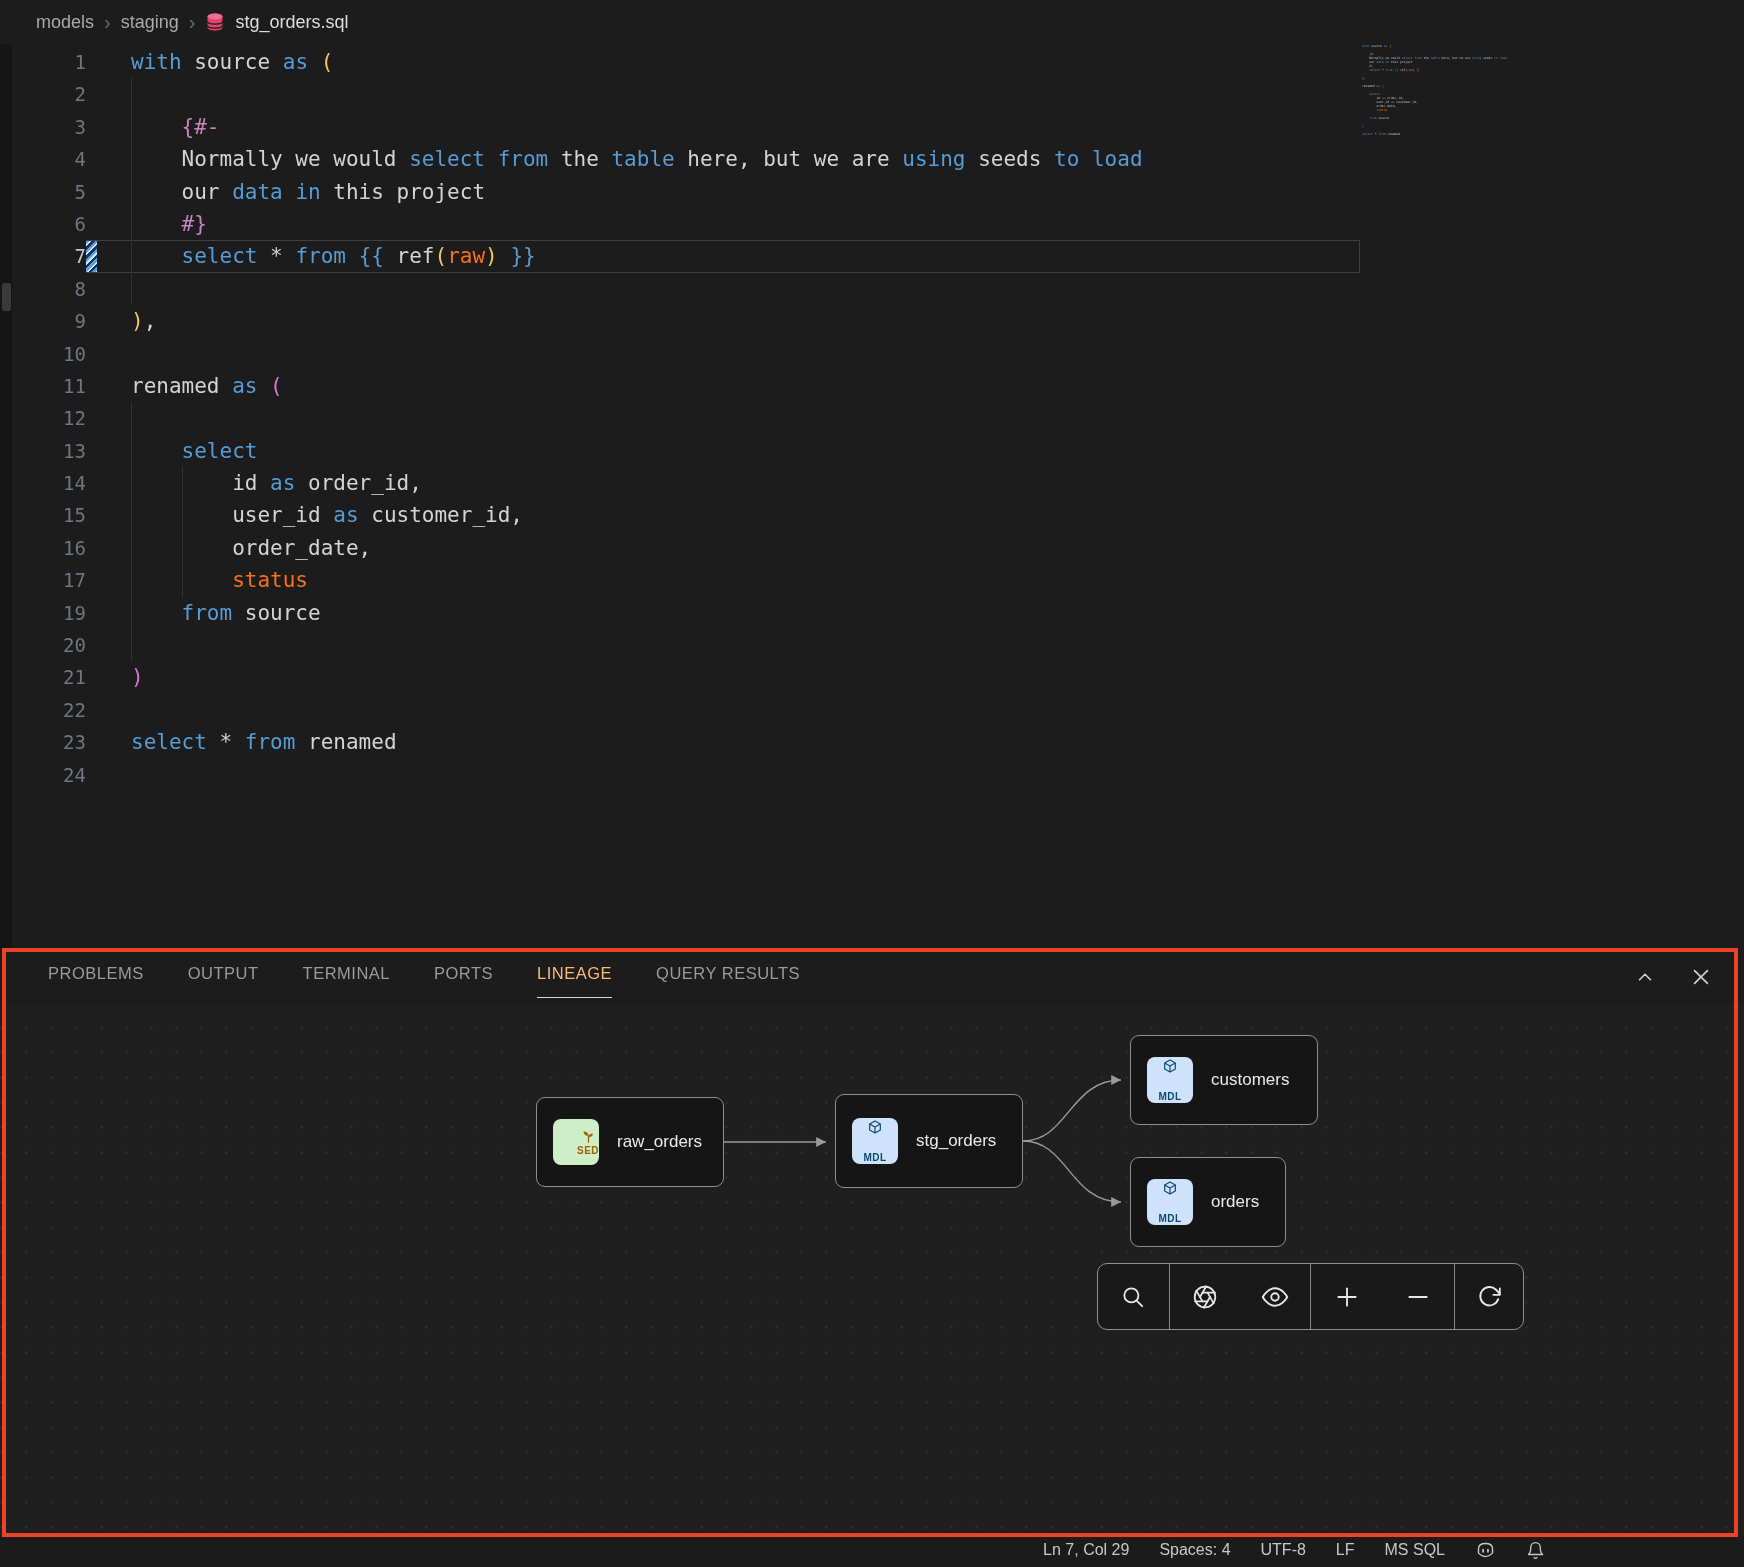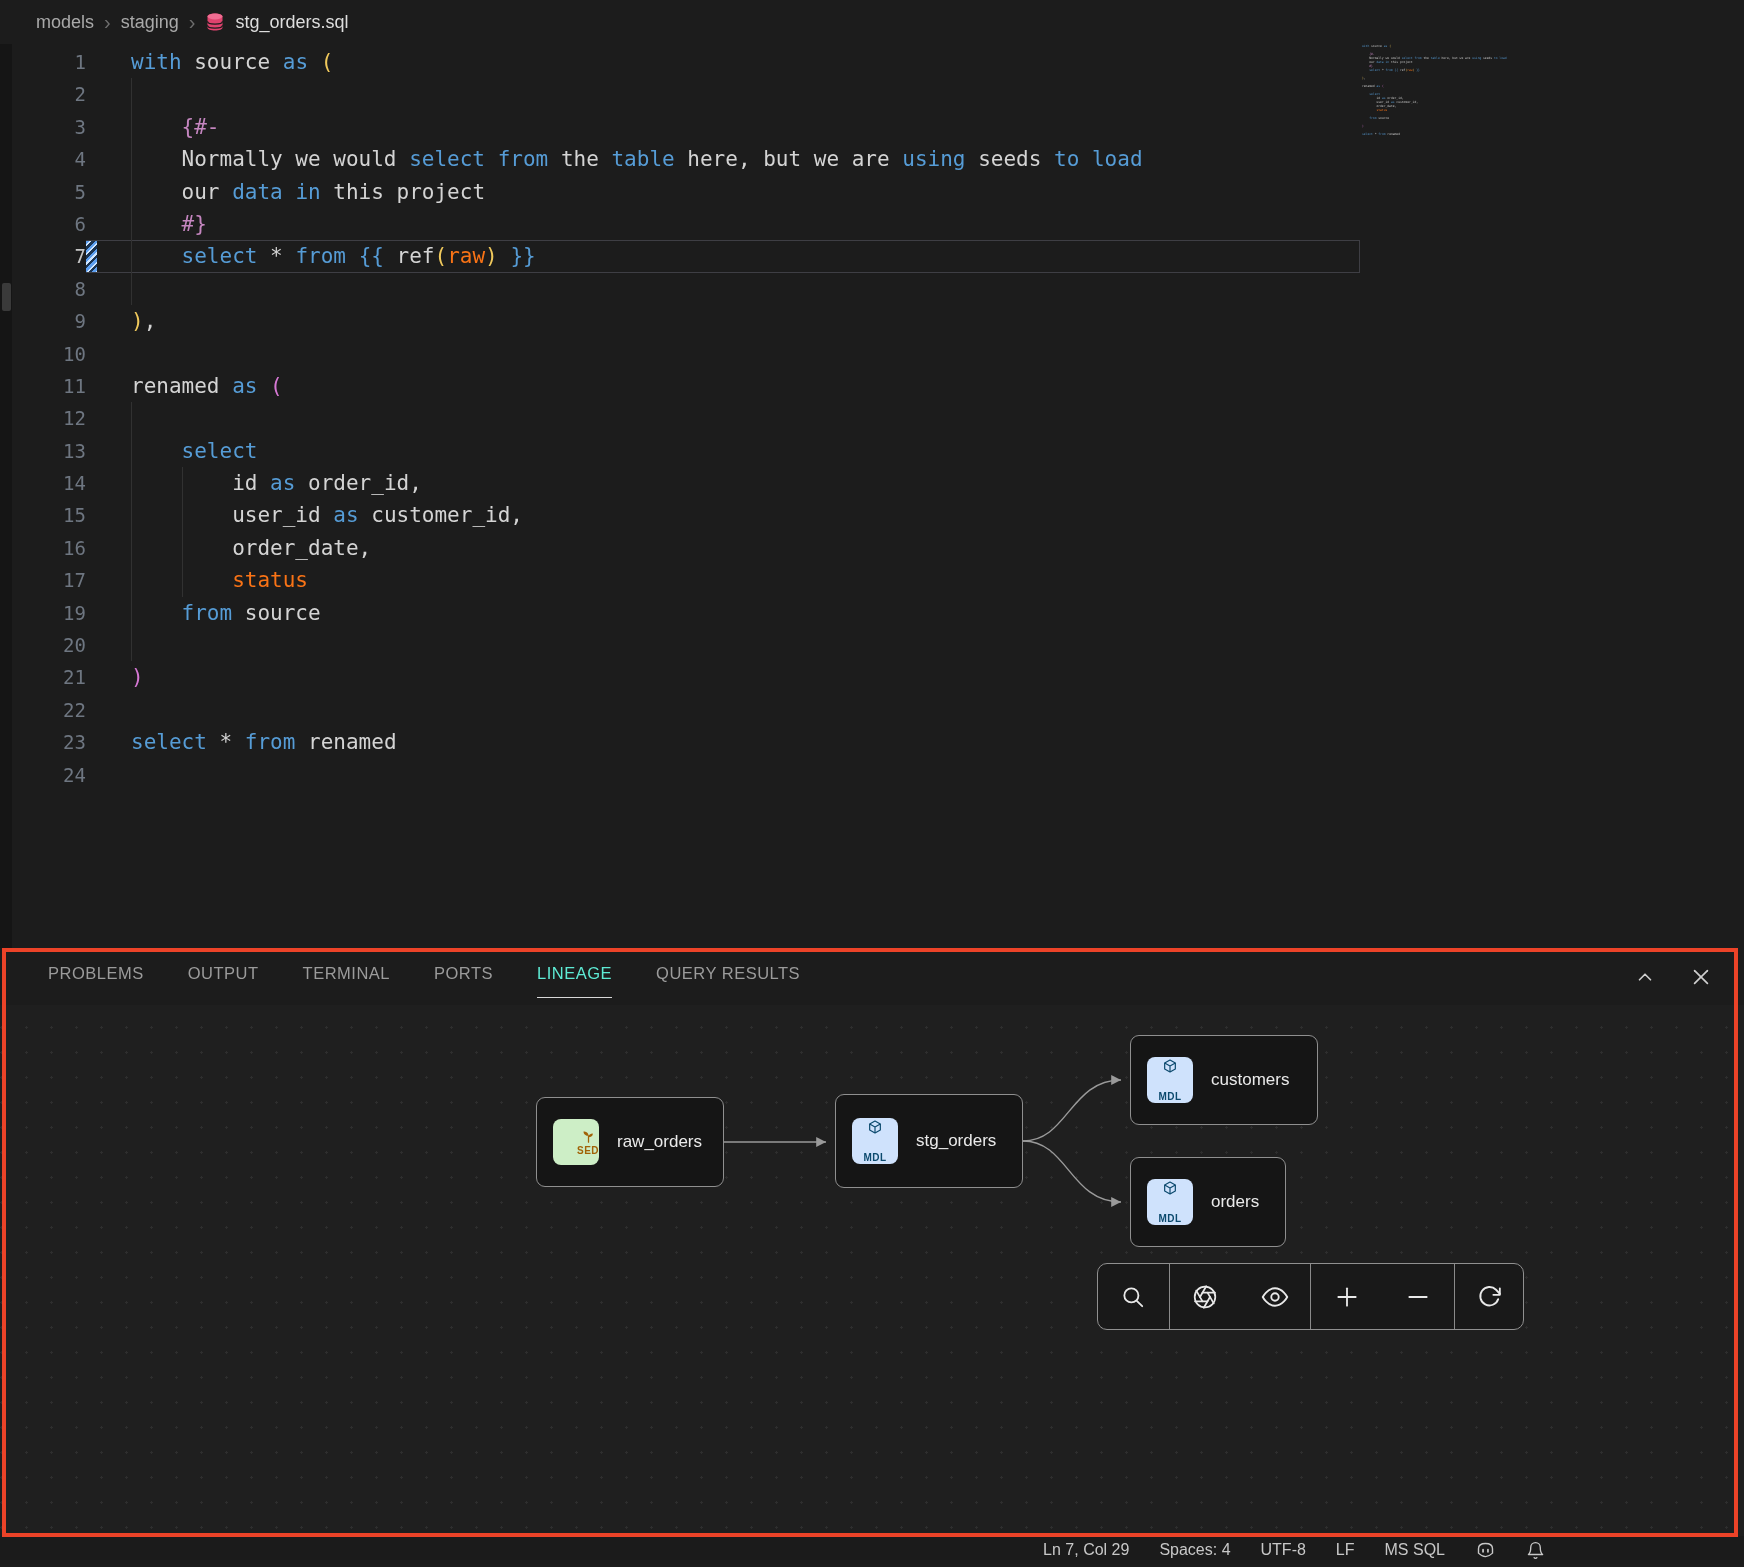--- a/index.html
+++ b/index.html
@@ -36,21 +36,21 @@
 
   .minimap { position:absolute; left:1362px; top:0; width:160px;
     font-family:"DejaVu Sans Mono", monospace; font-size:3px; line-height:4px; opacity:.9; }
   .mm-line { white-space:pre; height:4px; overflow:hidden; }
 
   
   .panel { position:absolute; top:948px; left:0; width:1744px; height:591px; background:#1c1c1c; }
   .panel-tabs { position:relative; height:57px; display:flex; align-items:flex-start;
     padding-left:48px; gap:44px; }
   .ptab { font-size:16.5px; letter-spacing:.5px; color:#9b9b9b; padding:16px 0 14px 0; cursor:default; }
-  .ptab.active { color:#5eead4; border-bottom:1.5px solid #d8d8d8; }
+  .ptab.active { color:#fdba74; border-bottom:1.5px solid #d8d8d8; }
   .panel-actions { position:absolute; right:32px; top:0; height:57px; display:flex; align-items:center; gap:34px; color:#d0d0d0; }
   .panel-actions svg { display:block; }
 
   .panel-body { position:absolute; top:57px; left:0; right:0; bottom:0; background:#1f1f1f;
     background-image:radial-gradient(#2e2e2e 1.2px, transparent 1.2px);
     background-size:25px 25px; background-position:14px 10px; overflow:hidden; }
 
   .edges { position:absolute; inset:0; width:100%; height:100%; }
 
   .node { position:absolute; display:flex; align-items:center; gap:18px; padding-left:16px;

